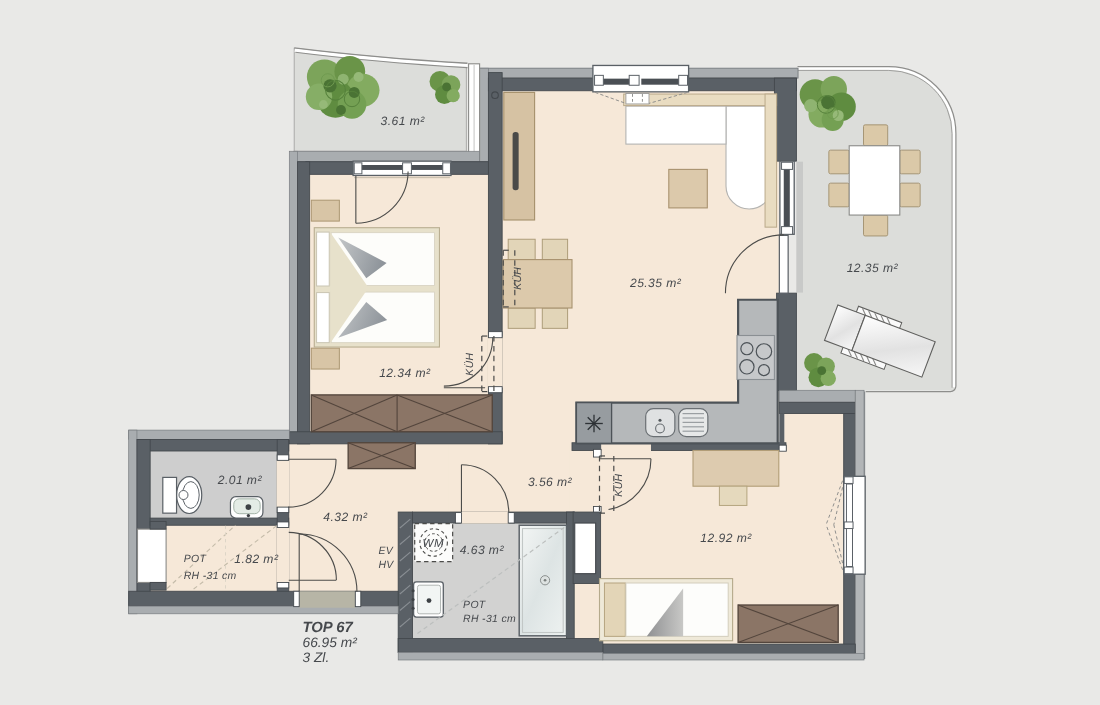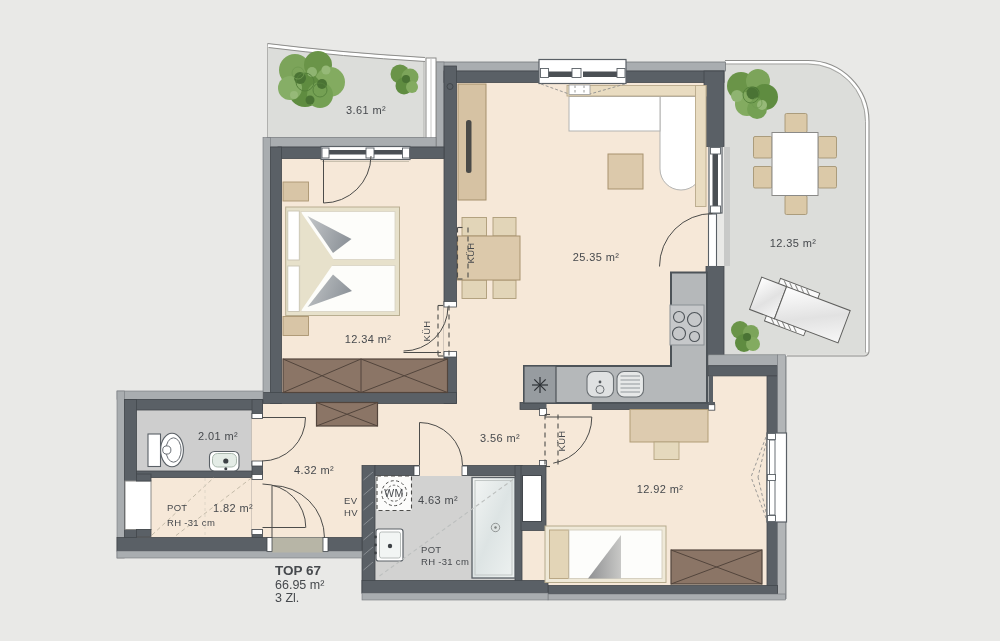--- a/index.html
+++ b/index.html
@@ -1,16 +1,16 @@
 <!DOCTYPE html>
 <html><head>
 <meta charset="utf-8">
 <style>
 html,body{margin:0;padding:0;background:#e9e9e7;}
-#plan{width:1000px;height:641px;position:relative;overflow:hidden;}
+#plan{width:1000px;height:641px;position:relative;overflow:hidden;font-style:italic;}
 text{font-family:"Liberation Sans",sans-serif;fill:#46494d;}
 .rl{font-size:11px;letter-spacing:.4px;}
 .sm{font-size:9.5px;letter-spacing:.3px;}
 </style>
 </head>
 <body>
 <div id="plan">
 <svg width="1000" height="641" viewBox="0 0 1000 641" xmlns="http://www.w3.org/2000/svg">
 <defs>
 <linearGradient id="gtri3" x1="0" y1="0" x2="1" y2="0.3">

